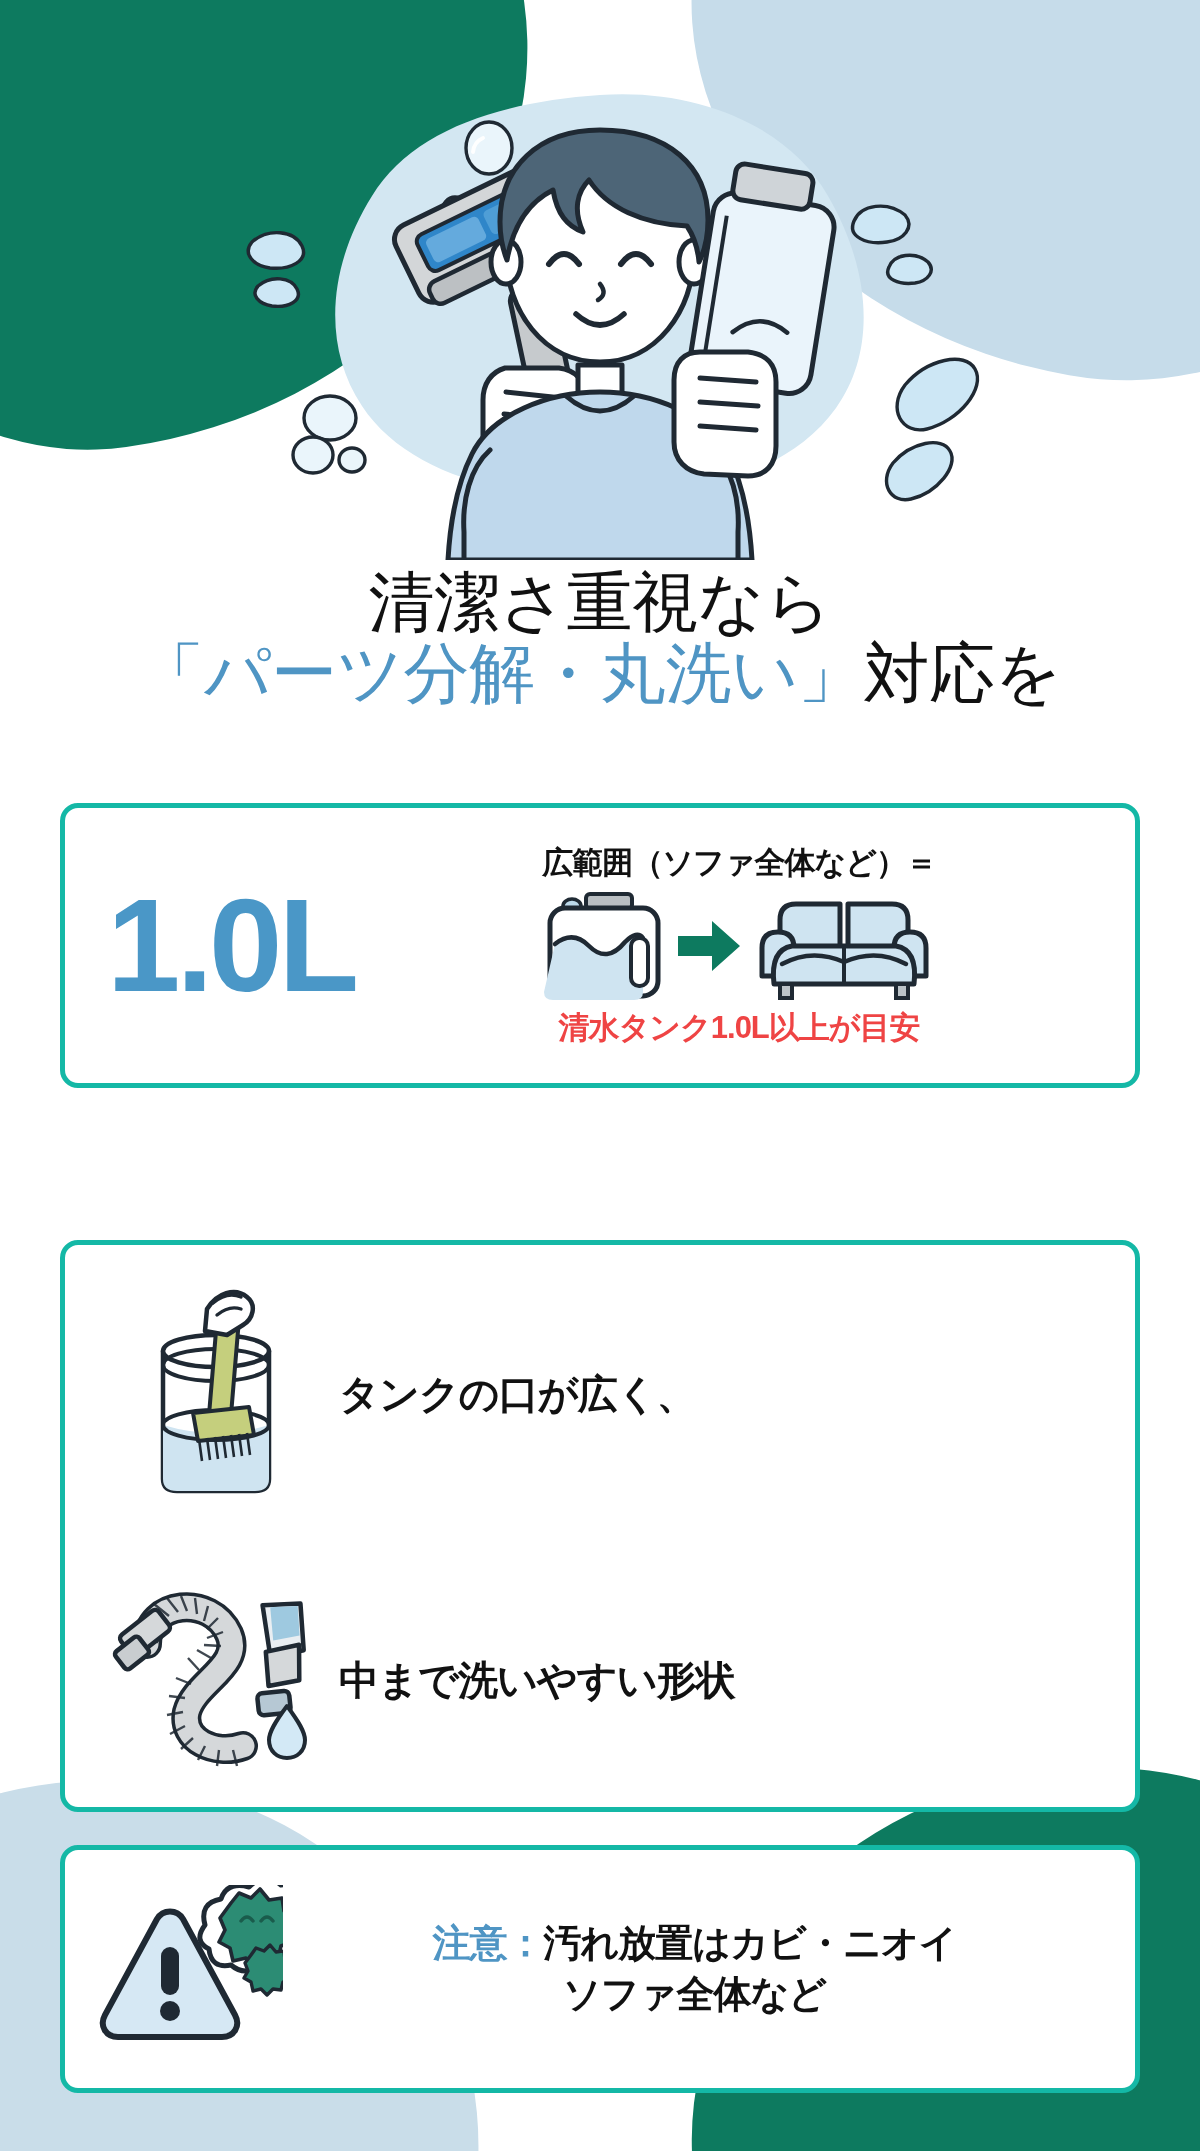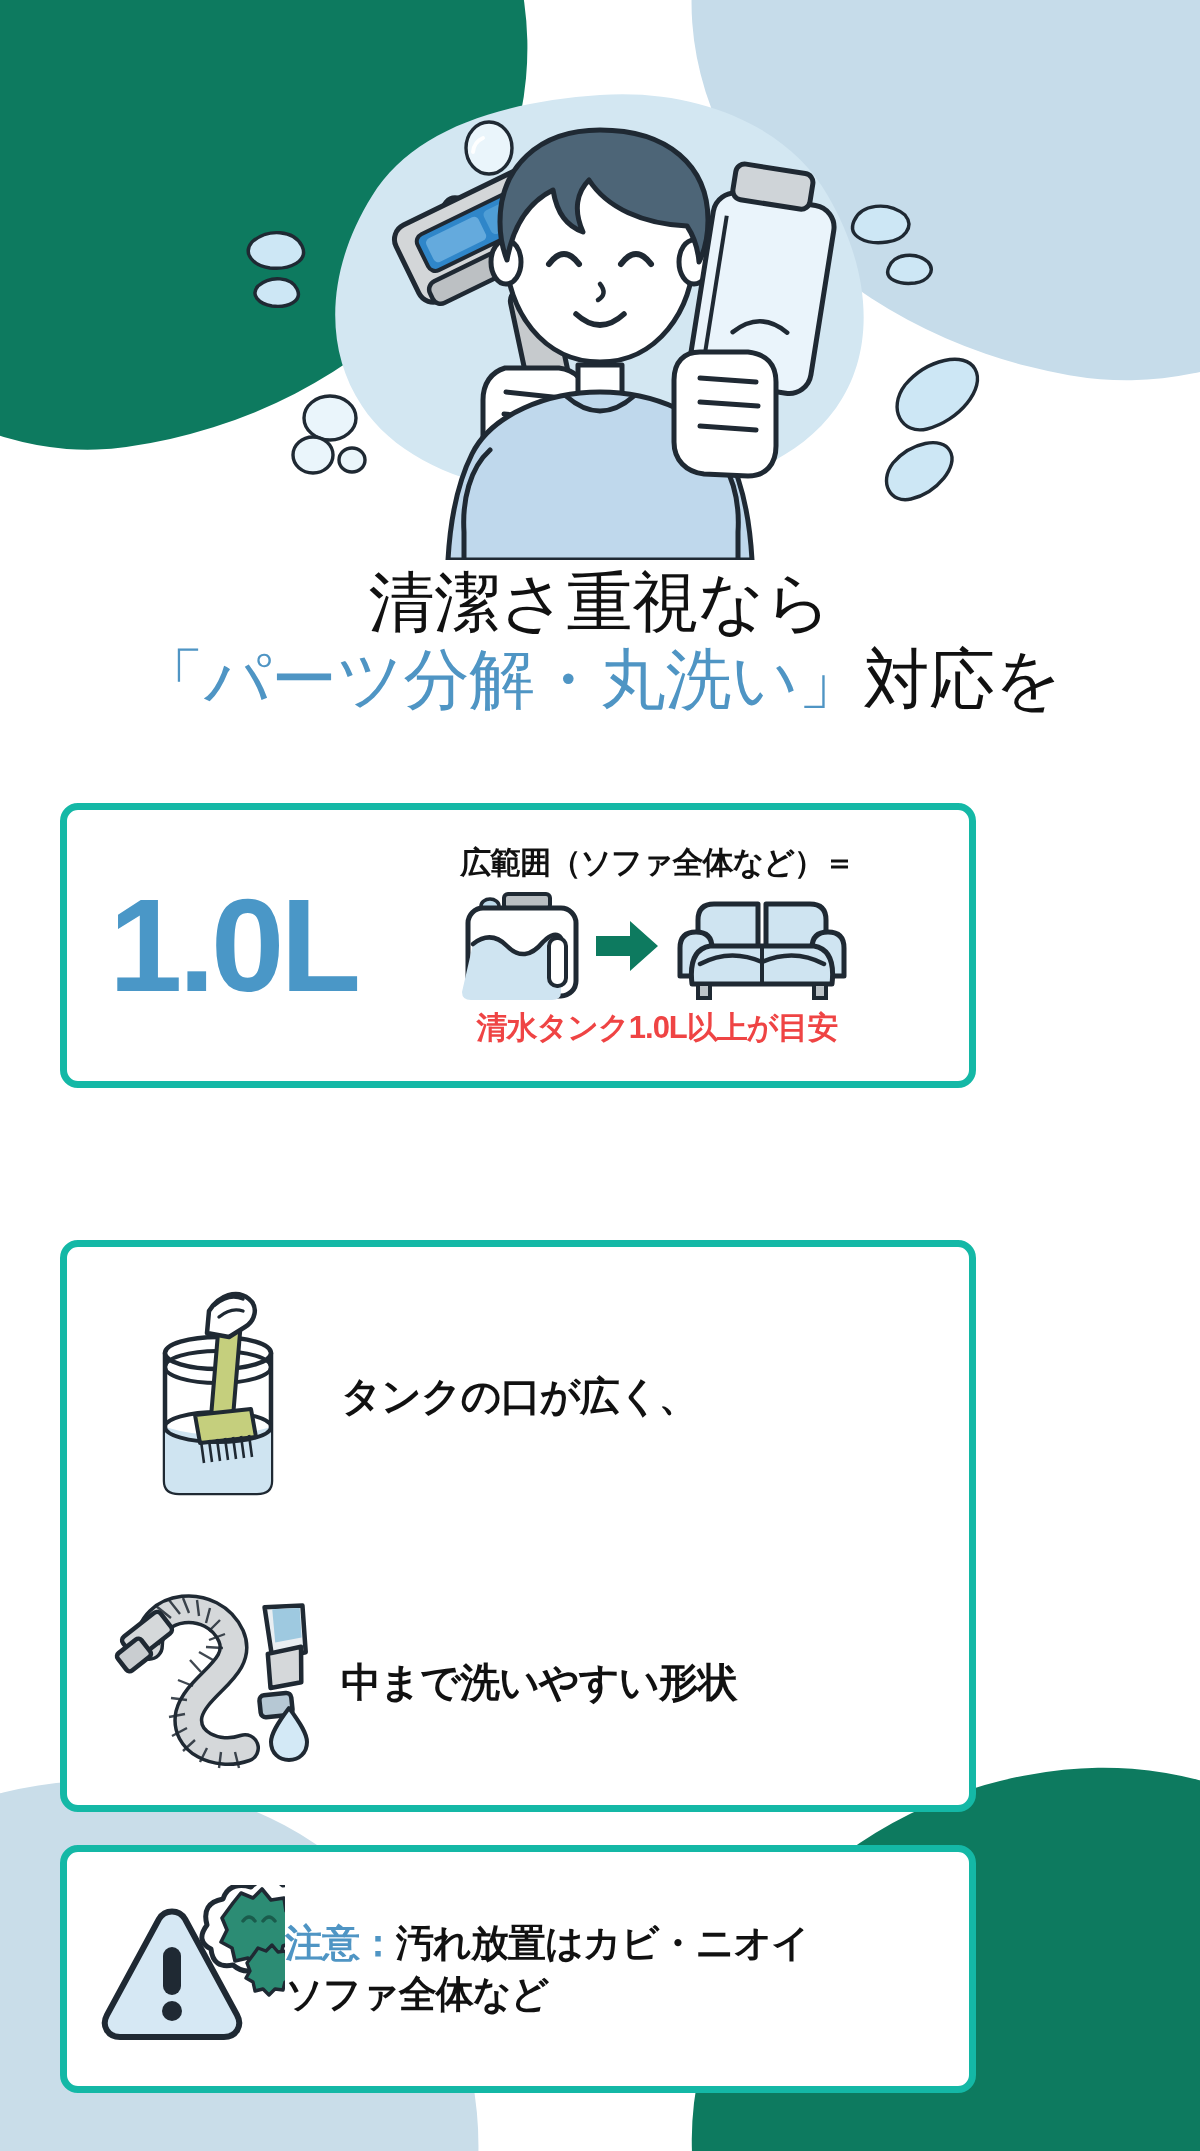--- a/index.html
+++ b/index.html
@@ -38,30 +38,30 @@
 
   
   #headline{position:absolute;left:0;top:567px;width:1200px;z-index:6;text-align:center;}
   .hl-line{
     font-weight:normal;
     letter-spacing:-0.5px;
     line-height:1.08;
     white-space:nowrap;
   }
   #hl1{font-size:66px;color:#111111;}
-  #hl2{font-size:66px;color:#111111;margin-top:6px;}
+  #hl2{font-size:66px;color:#111111;}
   .hl-blue{color:#4f95c4;}
 
   
   .card{
     position:absolute;
-    left:60px;width:916px;
+    left:60px;width:1080px;
     box-sizing:border-box;
     background:#ffffff;
-    border:7px solid #14b8a6;
+    border:5px solid #14b8a6;
     border-radius:18px;
     z-index:6;
   }
   #card-capacity{top:803px;height:285px;}
   #card-washable{top:1240px;height:572px;}
   #card-warning{top:1845px;height:248px;}
 
   
   #card-capacity .cap-inner{
     display:flex;align-items:center;height:100%;padding:0 26px 0 42px;box-sizing:border-box;
@@ -78,21 +78,21 @@
 
   
   .feat-row{display:flex;align-items:center;height:286px;padding:12px 26px 0 36px;box-sizing:border-box;}
   .feat-icon{flex:0 0 230px;display:flex;align-items:center;justify-content:center;}
   .feat-text{
     flex:1;font-size:40px;font-weight:bold;color:#111;line-height:1.32;
     letter-spacing:-1px;padding-left:8px;
   }
 
   
-  #card-warning .warn-inner{display:flex;align-items:center;height:100%;padding:0 29px 0 28px;box-sizing:border-box;}
+  #card-warning .warn-inner{display:flex;align-items:center;height:100%;padding:0 29px 0 28px;box-sizing:border-box;text-align:center;}
   .warn-icon{flex:0 0 190px;display:flex;align-items:center;justify-content:center;}
   .warn-text{flex:1;font-size:38px;font-weight:bold;color:#111;line-height:1.34;letter-spacing:-1px;}
   .warn-prefix{color:#4f95c4;}
 
   svg{shape-rendering:geometricPrecision;}
 </style>
 </head>
 <body>
 
 <div id="page">

